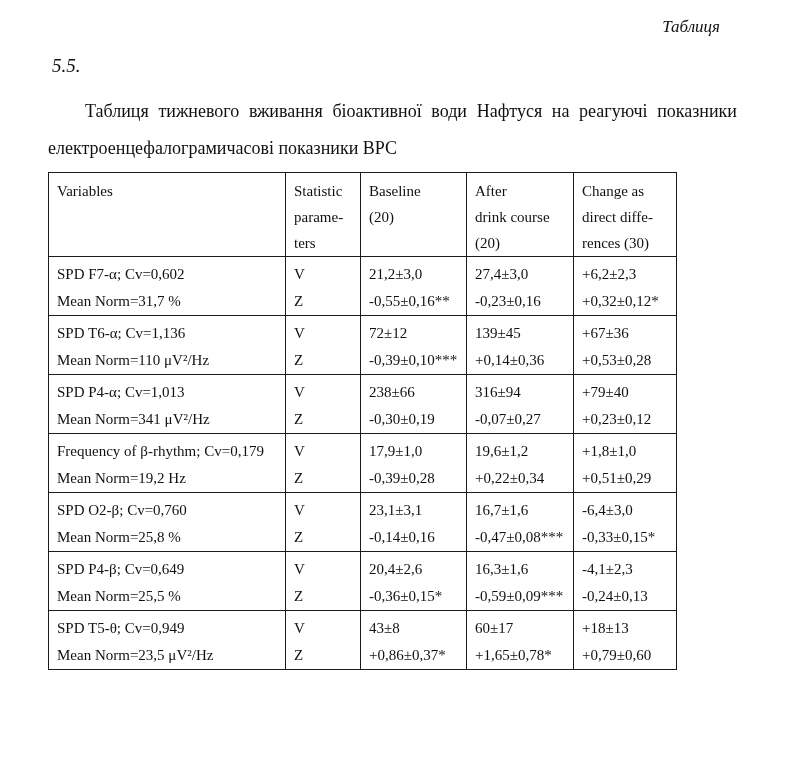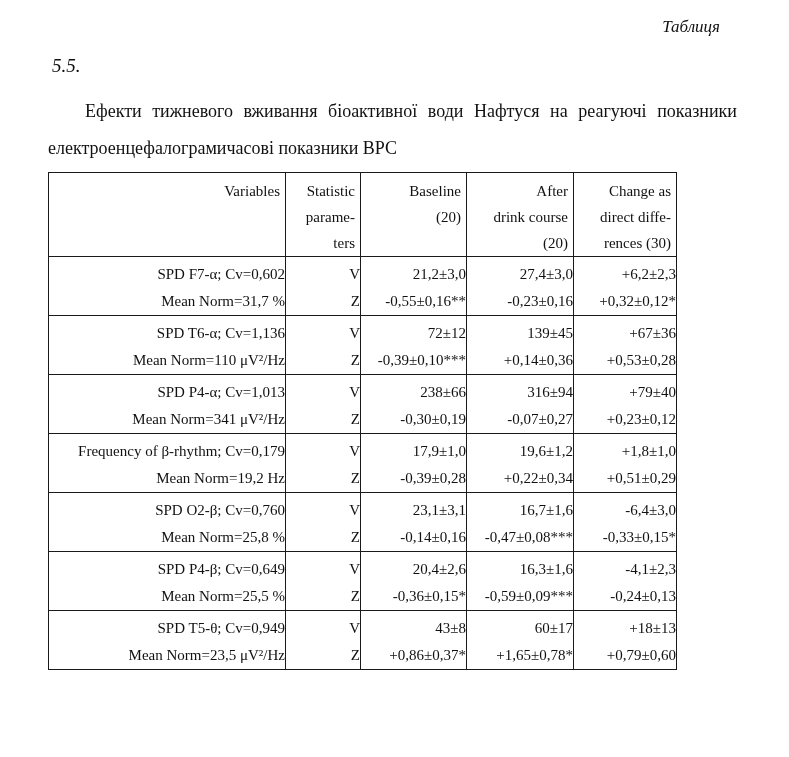--- a/index.html
+++ b/index.html
@@ -42,42 +42,42 @@
     font-size: 15px;
   }
   col.c1 { width: 237px; }
   col.c2 { width: 75px; }
   col.c3 { width: 106px; }
   col.c4 { width: 107px; }
   col.c5 { width: 103px; }
   th, td {
     border: 1px solid #1a1a1a;
     vertical-align: top;
-    text-align: right;
+    text-align: left;
     font-weight: normal;
   }
   th {
     height: 77px;
     padding: 5px 5px 0 8px;
   }
   th .cline { line-height: 26px; }
   td {
     height: 54px;
     padding: 4px 0 0 8px;
   }
   td .cline { line-height: 27px; white-space: nowrap; }
 </style>
 </head>
 <body>
 
 <div class="tbl-caption-word">Таблиця</div>
 
 <div class="tbl-caption-num">5.5.</div>
 
-<p class="intro">Ефекти тижневого вживання біоактивної води Нафтуся на реагуючі показники електроенцефалограмичасові показники ВРС</p>
+<p class="intro">Таблиця тижневого вживання біоактивної води Нафтуся на реагуючі показники електроенцефалограмичасові показники ВРС</p>
 
 <table class="results">
   <colgroup>
     <col class="c1">
       <col class="c2">
       <col class="c3">
       <col class="c4">
       <col class="c5">
   </colgroup>
   <thead>

